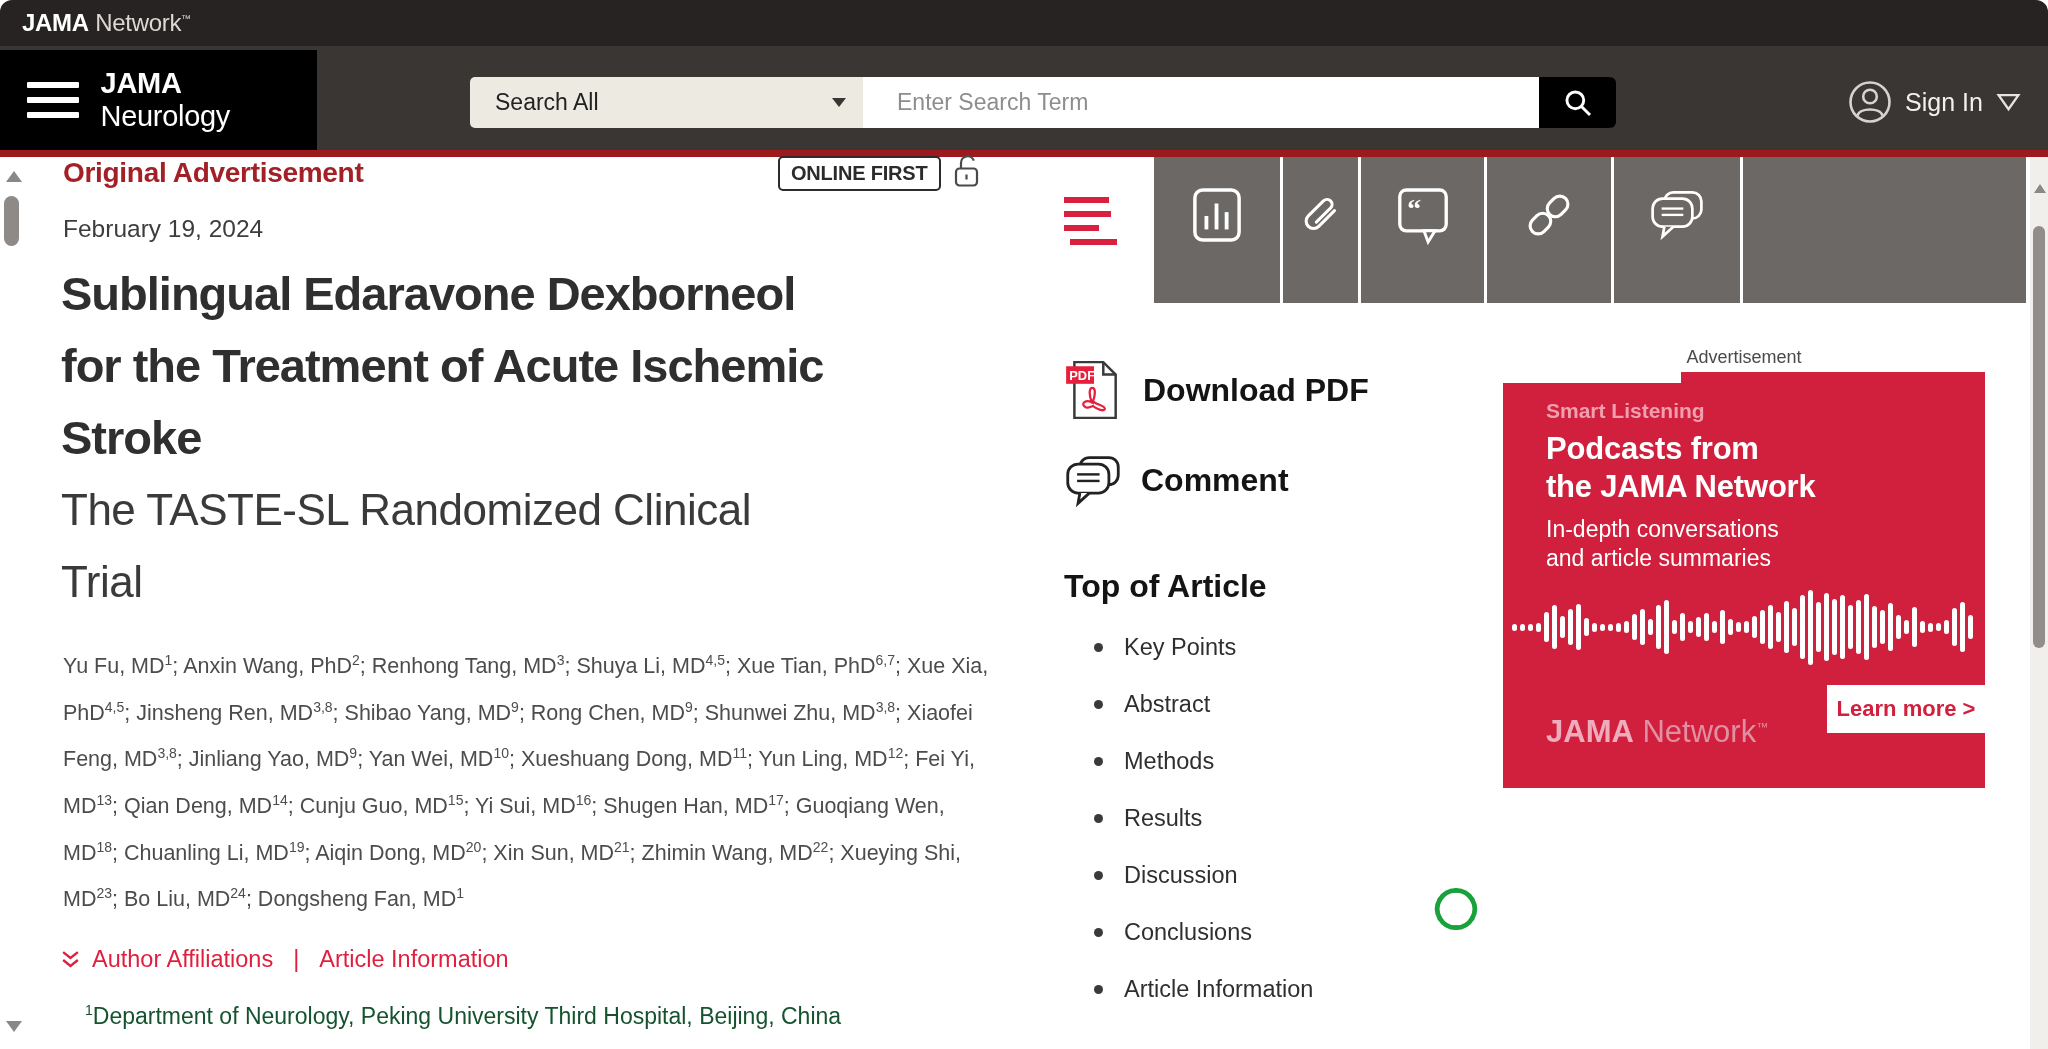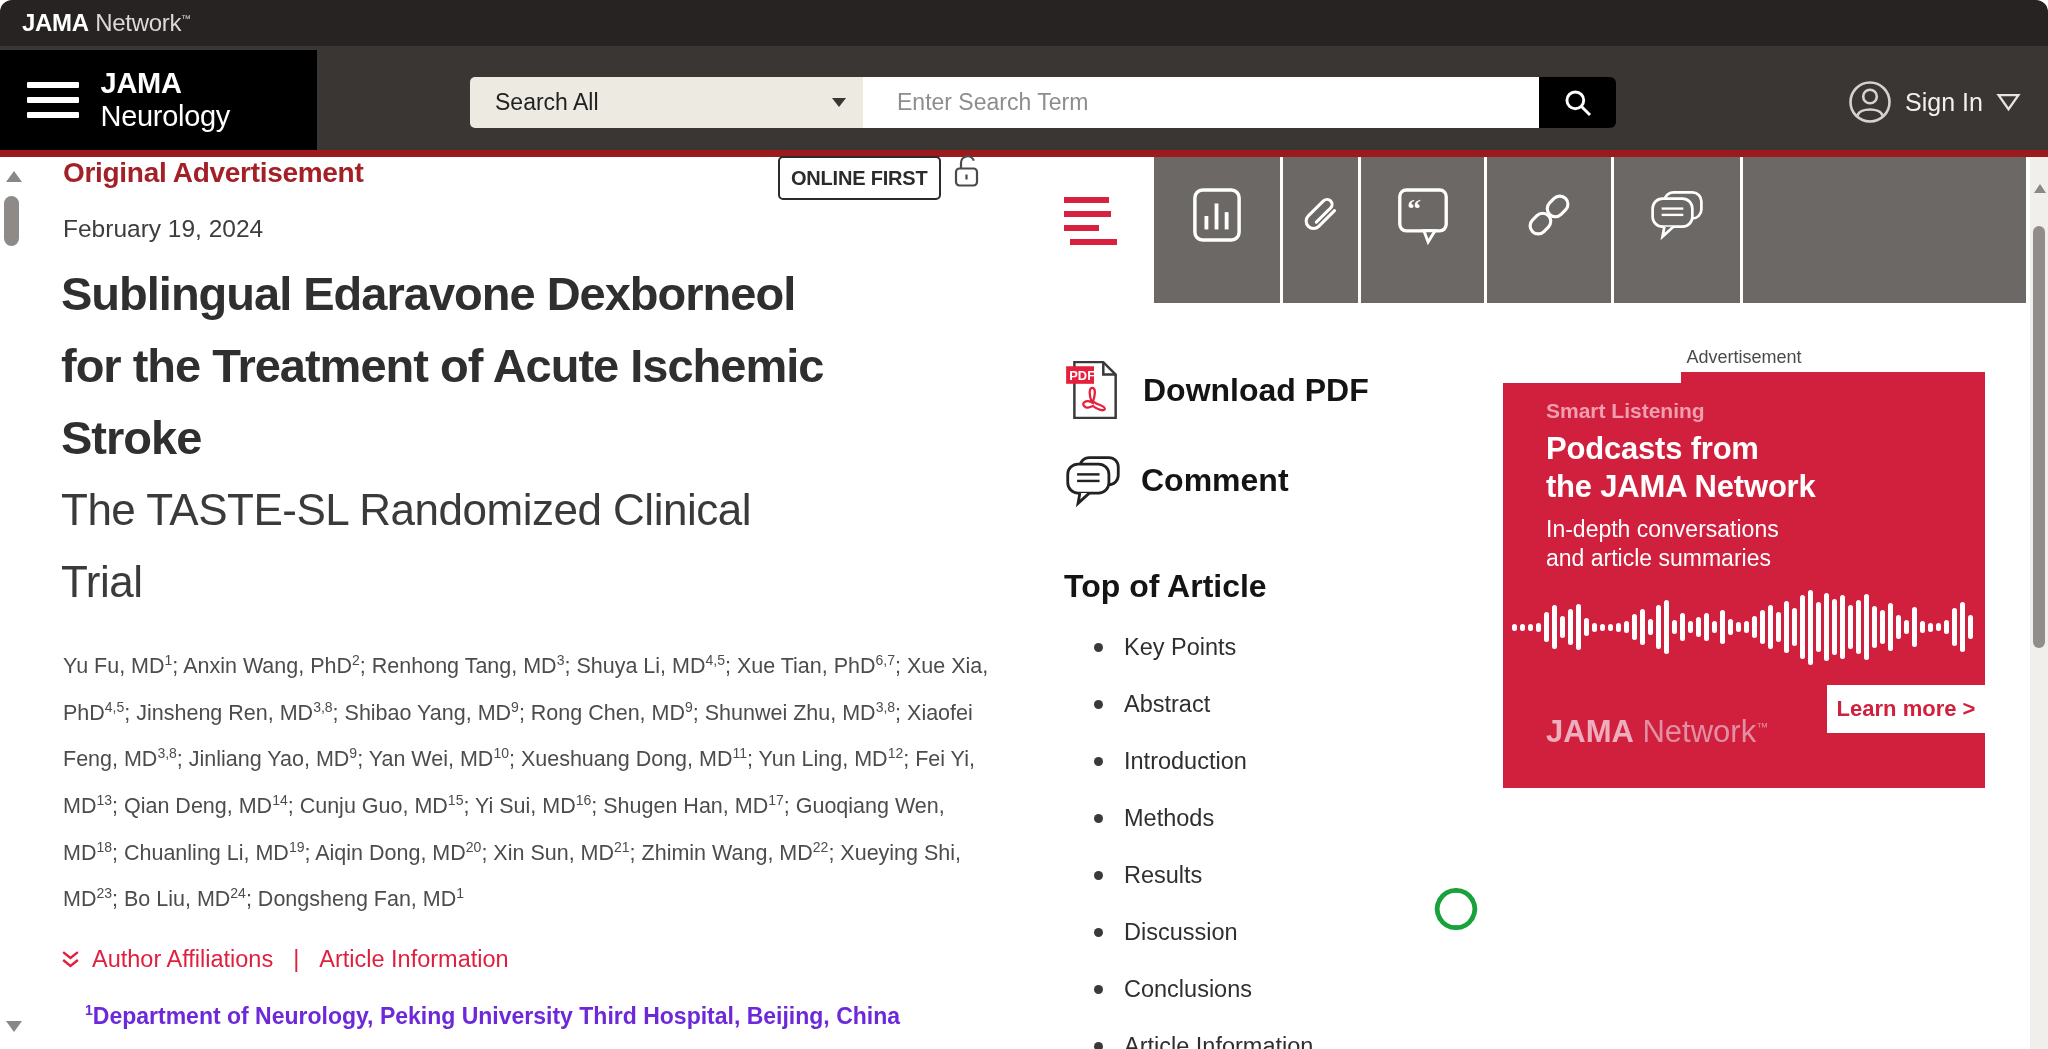--- a/index.html
+++ b/index.html
@@ -42,36 +42,36 @@
 
   
   .lpanel{position:absolute;left:0;top:157px;width:1038px;height:892px;background:#fff;}
   .lsb-up{position:absolute;left:6px;top:171px;width:0;height:0;border-left:8px solid transparent;
           border-right:8px solid transparent;border-bottom:11px solid #8a8784;}
   .lsb-thumb{position:absolute;left:4px;top:196px;width:15px;height:50px;background:#8d8a87;border-radius:8px;}
   .lsb-down{position:absolute;left:6px;top:1021px;width:0;height:0;border-left:8px solid transparent;
           border-right:8px solid transparent;border-top:11px solid #8a8784;}
 
   .category{position:absolute;left:63px;top:157px;font-size:28px;font-weight:bold;color:#a32126;letter-spacing:-0.3px;}
-  .badge{position:absolute;left:778px;top:156px;height:44px;border:2.5px solid #2b2b2b;border-radius:5px;
+  .badge{position:absolute;left:778px;top:156px;height:35px;border:2.5px solid #2b2b2b;border-radius:5px;
          padding:0 11px;font-size:20px;font-weight:bold;color:#2b2b2b;letter-spacing:-0.2px;
          display:flex;align-items:center;}
   .lock{position:absolute;left:952px;top:152px;}
   .date{position:absolute;left:63px;top:215px;font-size:24.5px;color:#3d3d3d;}
   .title{position:absolute;left:61px;top:258px;width:960px;font-size:47px;font-weight:bold;
          color:#2f2f2f;line-height:72px;letter-spacing:-1px;}
   .subtitle{position:absolute;left:61px;top:474px;width:960px;font-size:44px;font-weight:400;
          color:#3a3a3a;line-height:72px;letter-spacing:-0.5px;}
   .authors{position:absolute;left:63px;top:640px;width:928px;font-size:21.5px;color:#4c4c4c;line-height:40.5px;}
   .authors sup{font-size:14px;color:#4c4c4c;}
   .afflinks{position:absolute;left:60px;top:946px;display:flex;align-items:center;gap:11px;
          font-size:23.5px;color:#e01f3e;}
   .afflinks .divider{margin:0 9px;}
   .afflinks a{color:#e01f3e;text-decoration:none;cursor:pointer;}
-  .footnote{position:absolute;left:85px;top:1002px;font-size:23px;color:#6d28d9;font-weight:bold;}
+  .footnote{position:absolute;left:85px;top:1002px;font-size:23px;color:#14532d;}
   .footnote sup{font-size:14px;}
 
   
   .tab{position:absolute;top:157px;height:146px;background:#6b6866;display:flex;
        justify-content:center;align-items:flex-start;padding-top:29px;cursor:pointer;}
   .tab-active{position:absolute;left:1038px;top:157px;width:113px;height:146px;background:#fff;
        display:flex;justify-content:center;align-items:flex-start;padding-top:37px;cursor:pointer;}
   .t1{left:1154px;width:126px;} .t2{left:1283px;width:75px;} .t3{left:1361px;width:123px;}
   .t4{left:1487px;width:124px;} .t5{left:1614px;width:126px;} .tf{left:1743px;width:283px;}
 
@@ -265,21 +265,20 @@
       <line x1="14" y1="22" x2="38" y2="22" stroke="#222" stroke-width="2.6"></line>
       <line x1="14" y1="29" x2="38" y2="29" stroke="#222" stroke-width="2.6"></line>
     </svg>
     <span class="actionlabel">Comment</span>
   </div>
 
   <div class="toctitle">Top of Article</div>
   <ul class="toclist">
       <li>Key Points</li>
       <li>Abstract</li>
-      <li>Introduction</li>
       <li>Methods</li>
       <li>Results</li>
       <li>Discussion</li>
       <li>Conclusions</li>
       <li>Article Information</li>
     </ul>
 
   <div class="adlabel">Advertisement</div>
   <div class="ad">
     <div class="ad-notch"></div>

